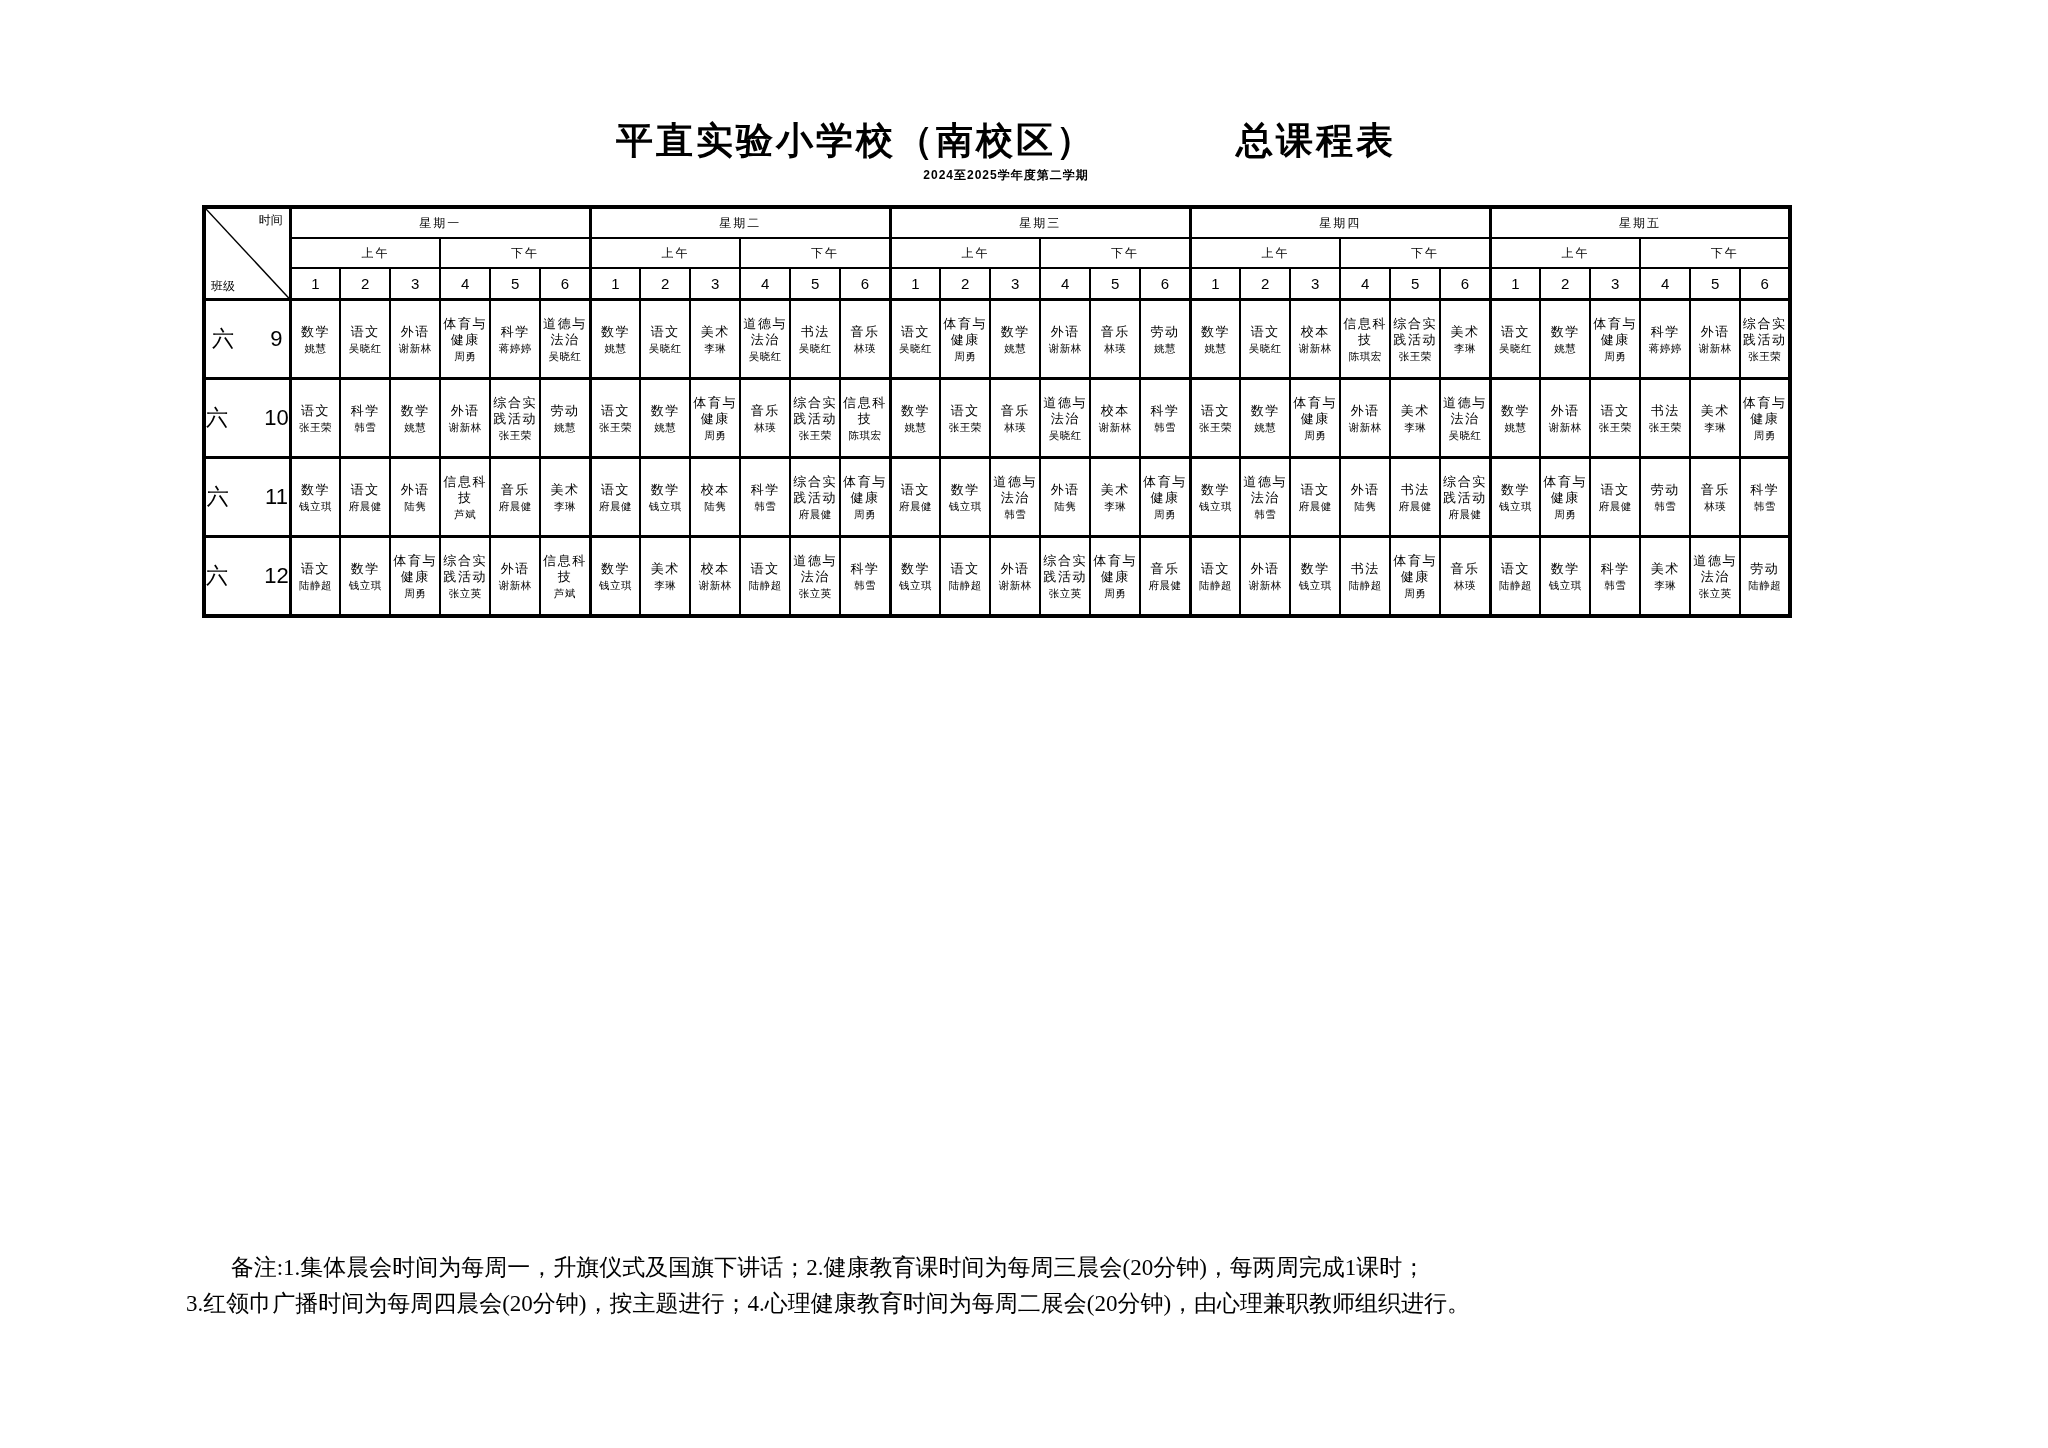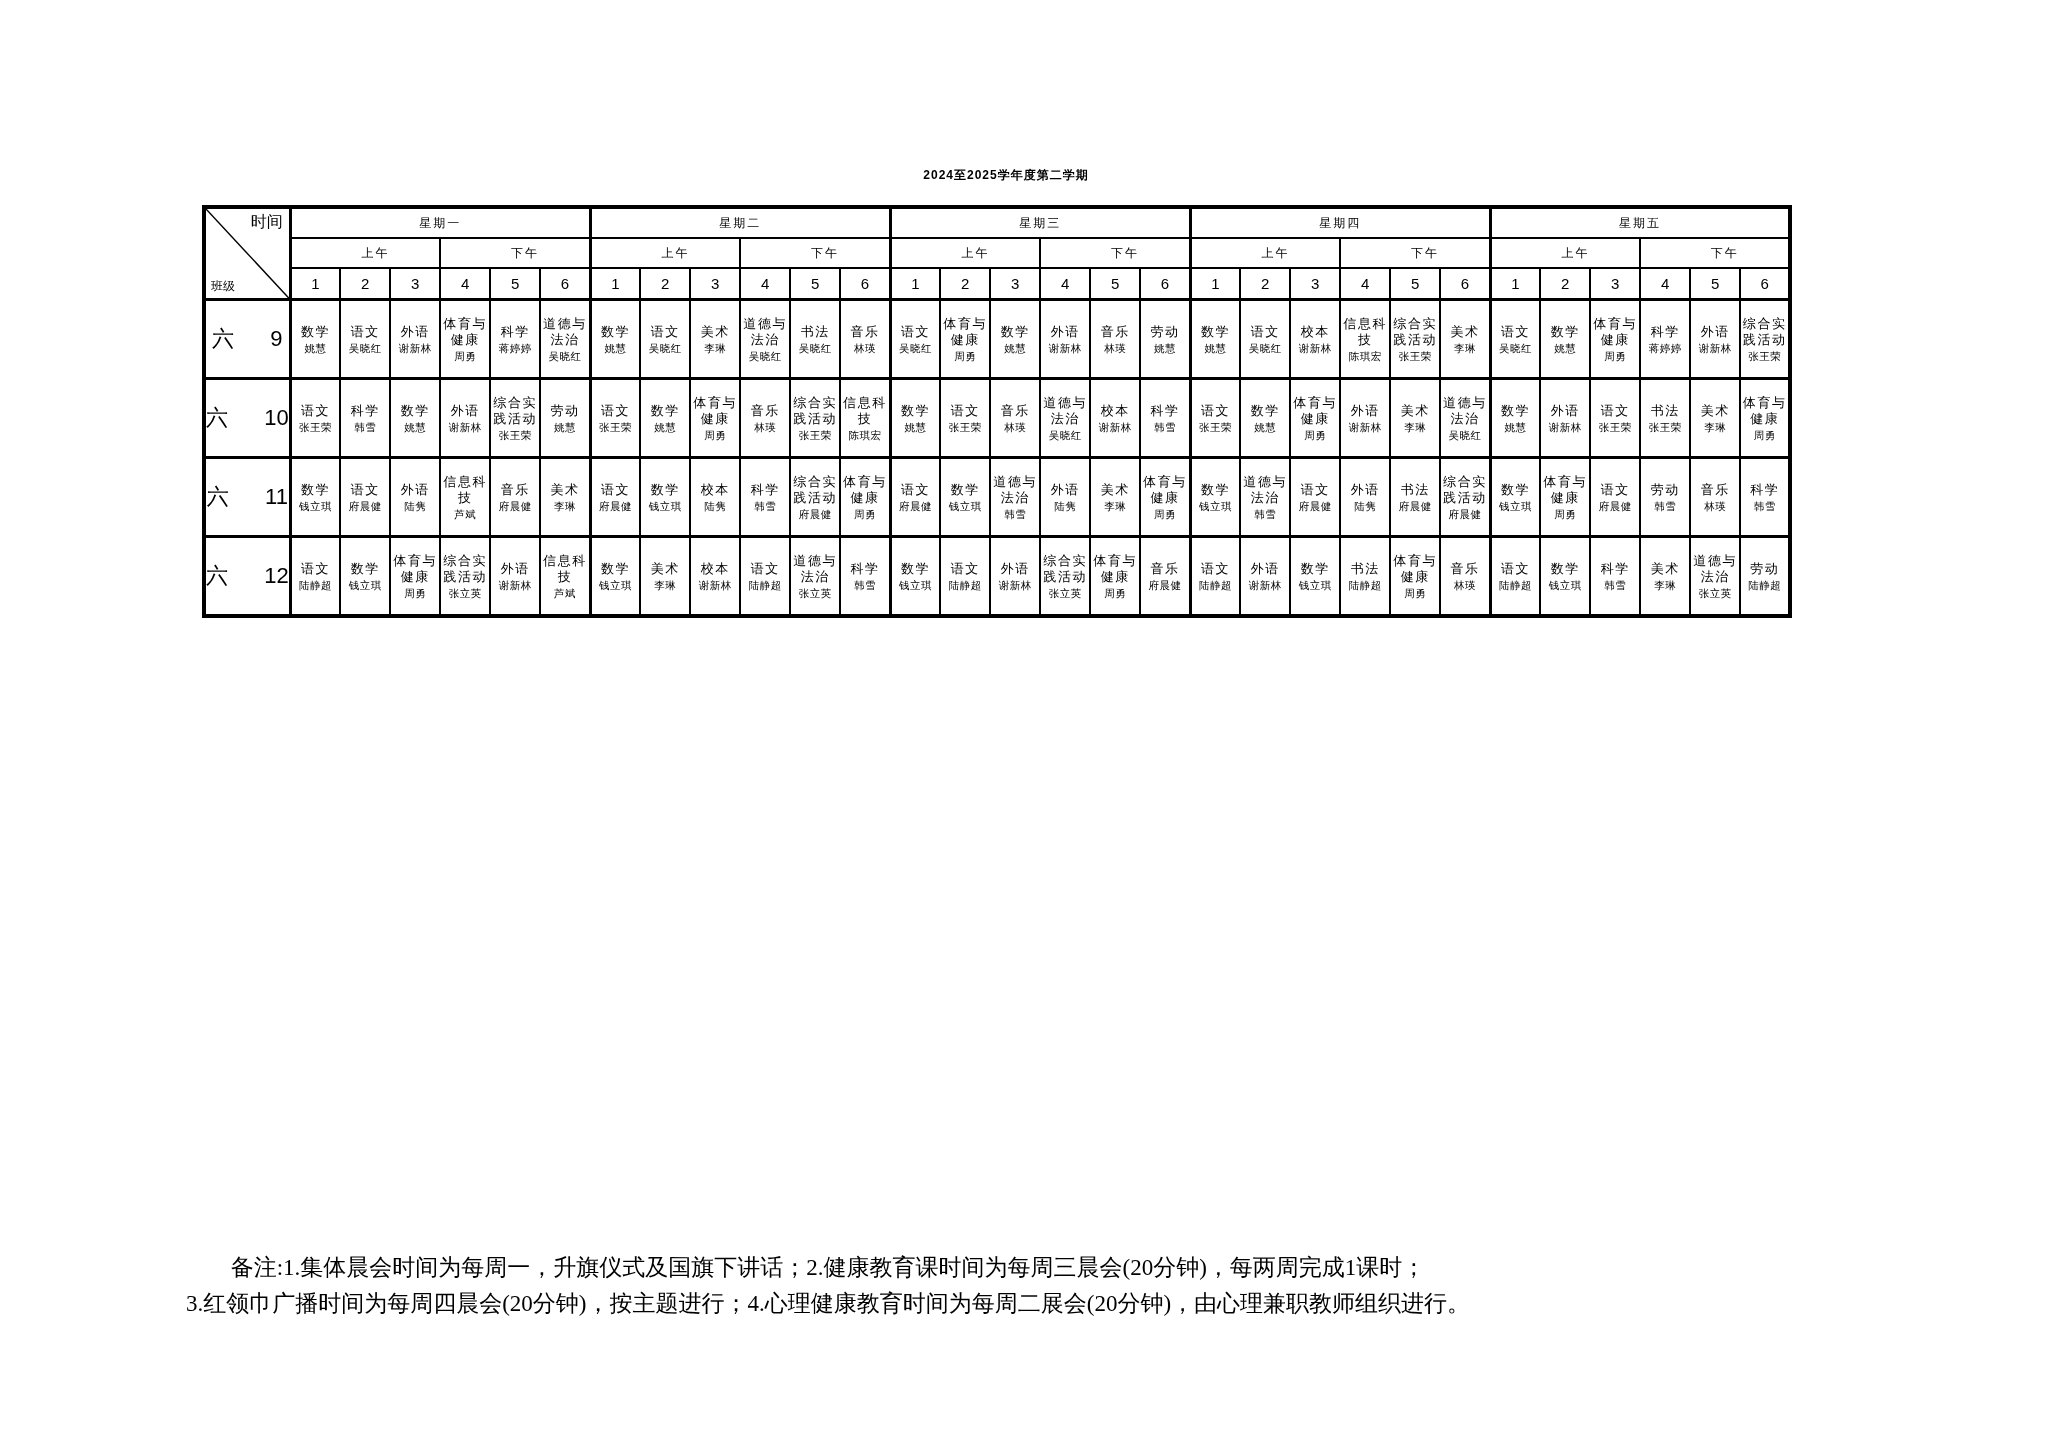--- a/index.html
+++ b/index.html
@@ -24,34 +24,37 @@
   tr.hr1 th{height:28px;}
   tr.hr2 th{height:28px;padding-left:20px;}
   tr.hr3 th{height:29px;}
   th.day,th.sess{font-size:12px;letter-spacing:2px;}
   th.pn{font-size:15px;}
   .day-start{border-left:3px solid #000 !important;}
   tr.data-row th,tr.data-row td{border-top:3px solid #000;height:76px;}
   th.cls{font-size:22px;word-spacing:12px;white-space:pre;}
   th.corner{position:relative;}
   th.corner svg{position:absolute;left:0;top:0;width:100%;height:100%;}
-  .c-time{position:absolute;top:3px;right:6px;font-size:16px;}
+  .c-time{position:absolute;top:3px;right:6px;font-size:12px;}
   .c-cls{position:absolute;bottom:3px;left:5px;font-size:12px;}
   td.lesson{line-height:1.15;}
   .sub{font-size:13px;letter-spacing:0.12em;line-height:1.25;max-width:3.55em;margin:0 auto;}
   .tea{font-size:10.5px;margin-top:2px;letter-spacing:0.5px;}
 
   
   .notes{position:absolute;left:0;top:1250px;width:1656px;text-align:center;
          font-family:"Liberation Serif",serif;font-size:23px;line-height:36px;}
 </style>
 </head>
 <body>
 
 <div class="page">
+  <div class="title-wrap">
+    <span>平直实验小学校（南校区）</span><span class="title-gap"></span><span>总课程表</span>
+  </div>
   <div class="subtitle">2024至2025学年度第二学期</div>
 
   <table class="tt">
     <colgroup id="tt-cols">
         <col class="c-class">
         <col class="c-p">
         <col class="c-p">
         <col class="c-p">
         <col class="c-p">
         <col class="c-p">

